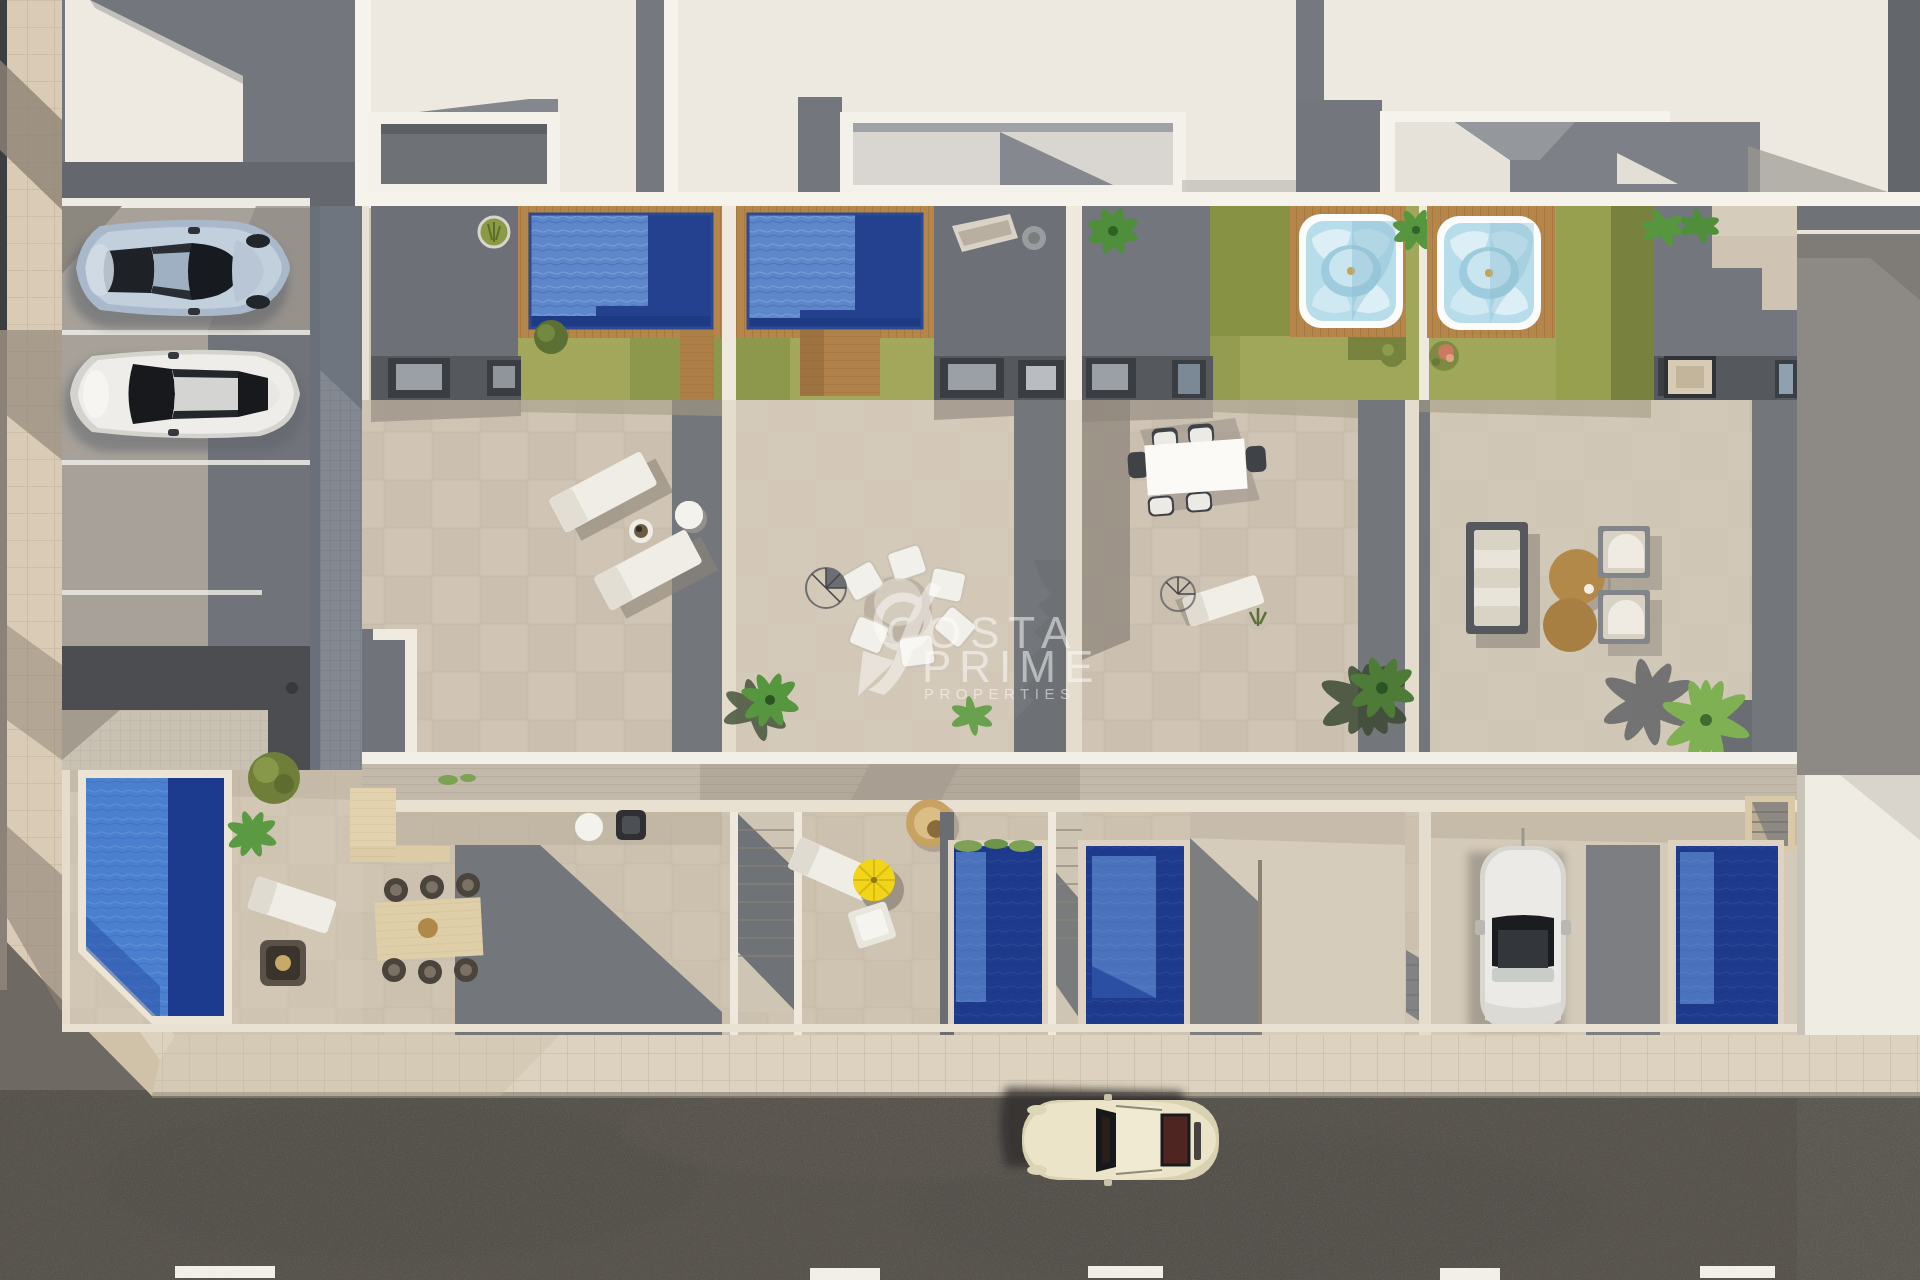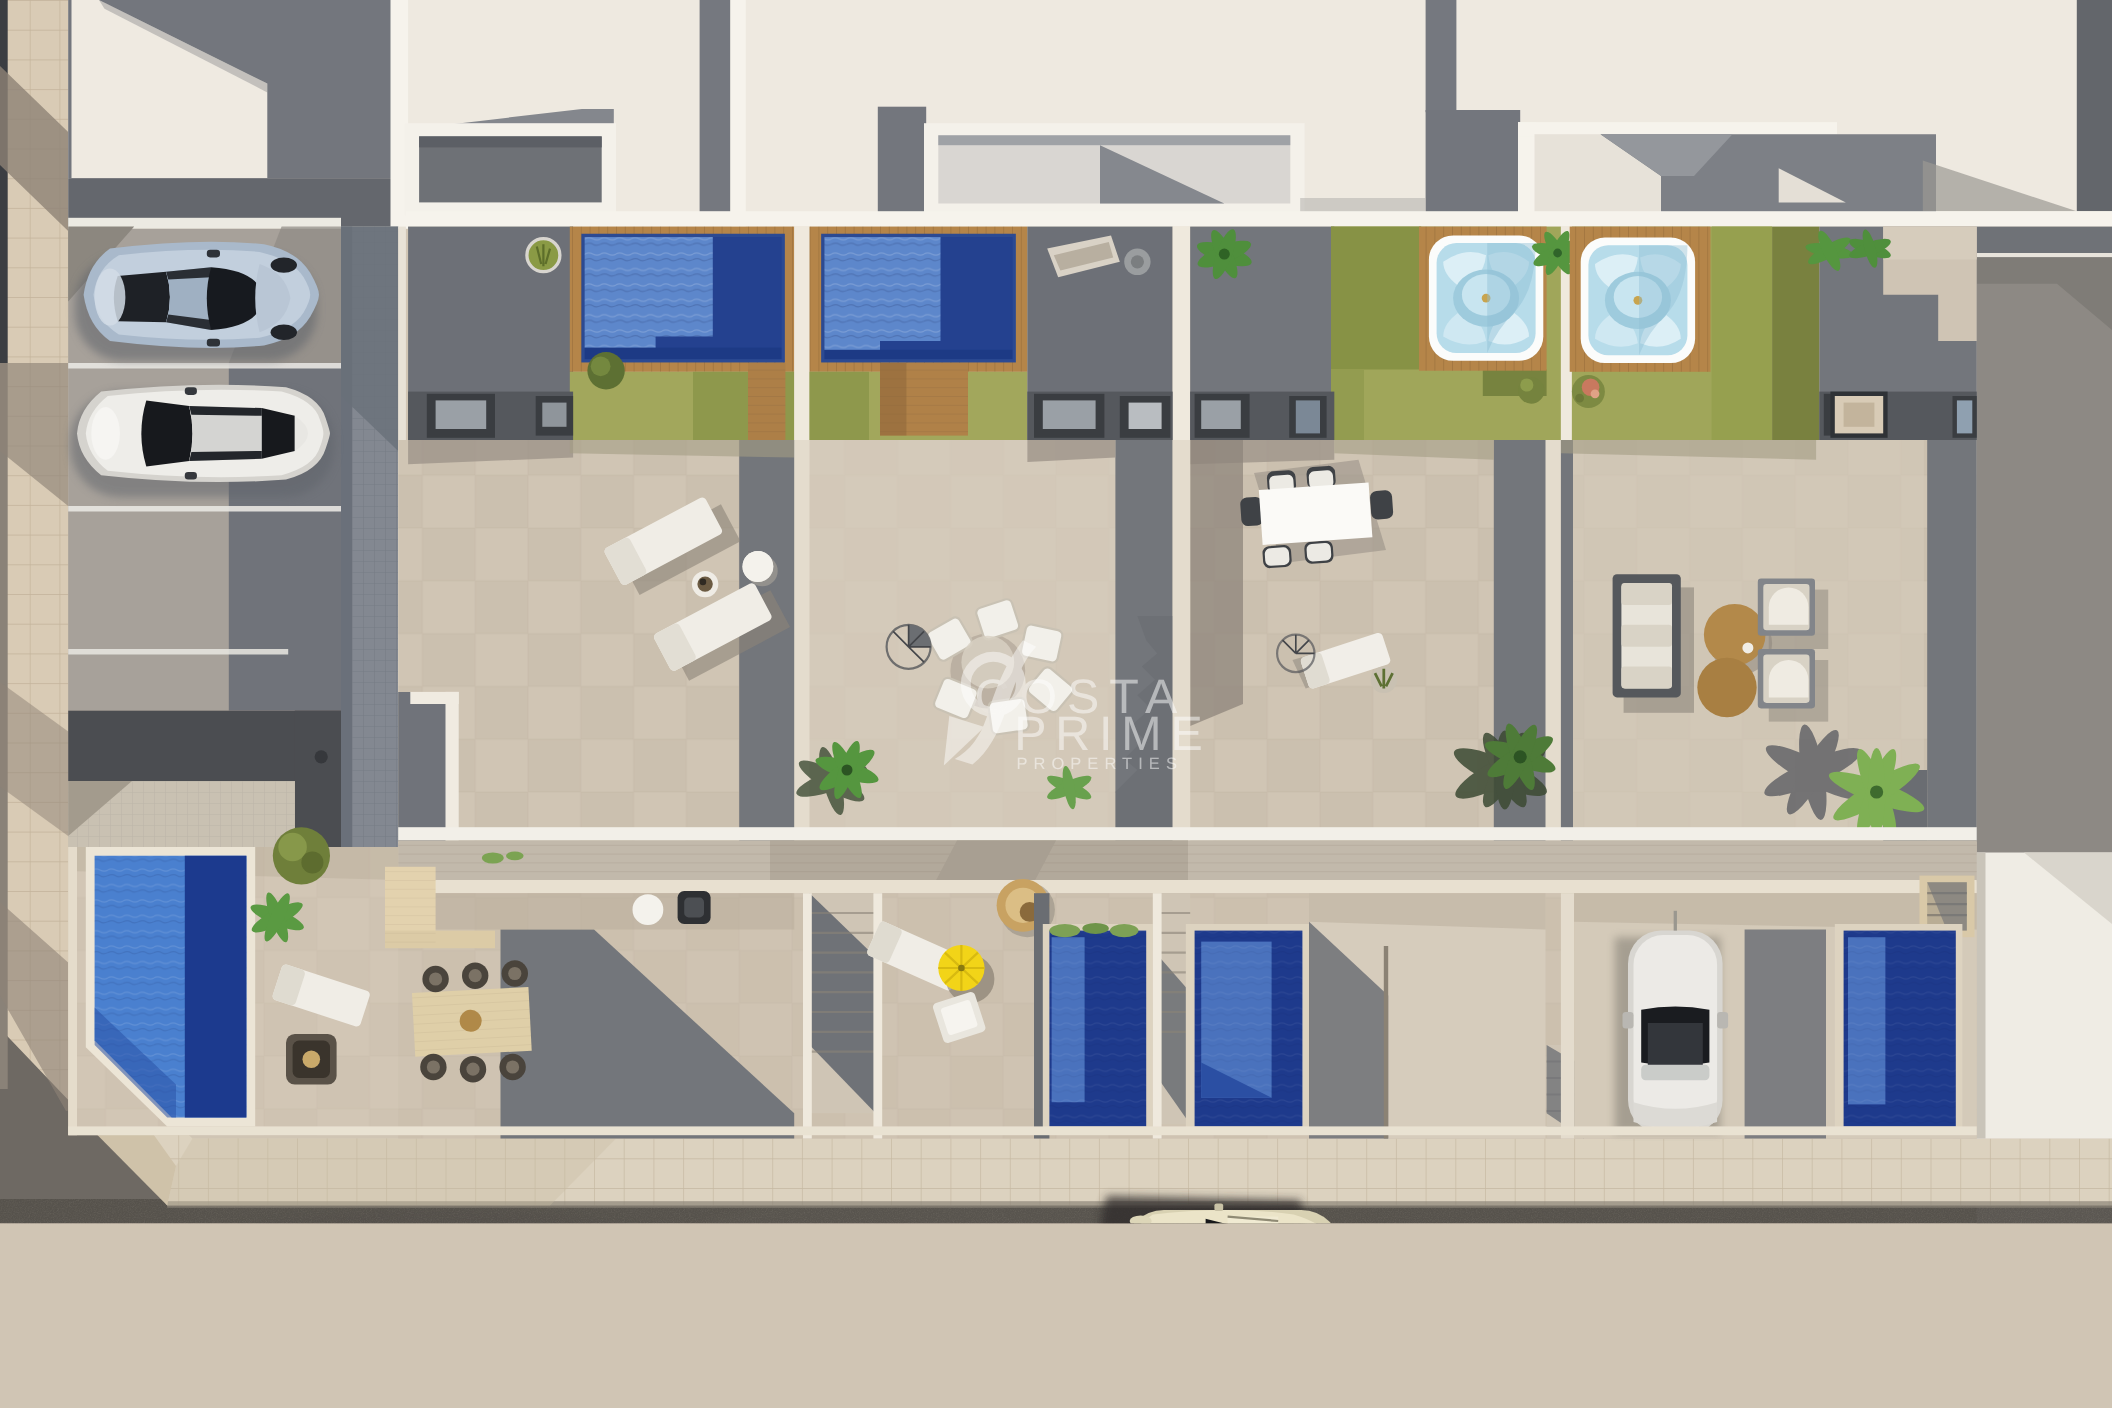--- a/index.html
+++ b/index.html
@@ -1,16 +1,16 @@
 <!DOCTYPE html>
 <html><head>
 <meta charset="utf-8">
 <style>
 html,body{margin:0;padding:0;background:#d0c5b4;font-family:"Liberation Sans",sans-serif;}
-#stage{position:relative;width:1920px;height:1112px;overflow:hidden;}
+#stage{position:relative;width:1920px;height:1280px;overflow:hidden;}
 svg{display:block;}
 </style>
 </head>
 <body>
 <div id="stage">
 <svg width="1920" height="1280" viewBox="0 0 1920 1280" xmlns="http://www.w3.org/2000/svg">
 <defs>
   <pattern id="tile27" width="27" height="27" patternUnits="userSpaceOnUse">
     <rect width="27" height="27" fill="none"></rect>
     <path d="M0 0H27M0 0V27" stroke="rgba(135,115,85,0.28)" stroke-width="1.2" fill="none"></path>

